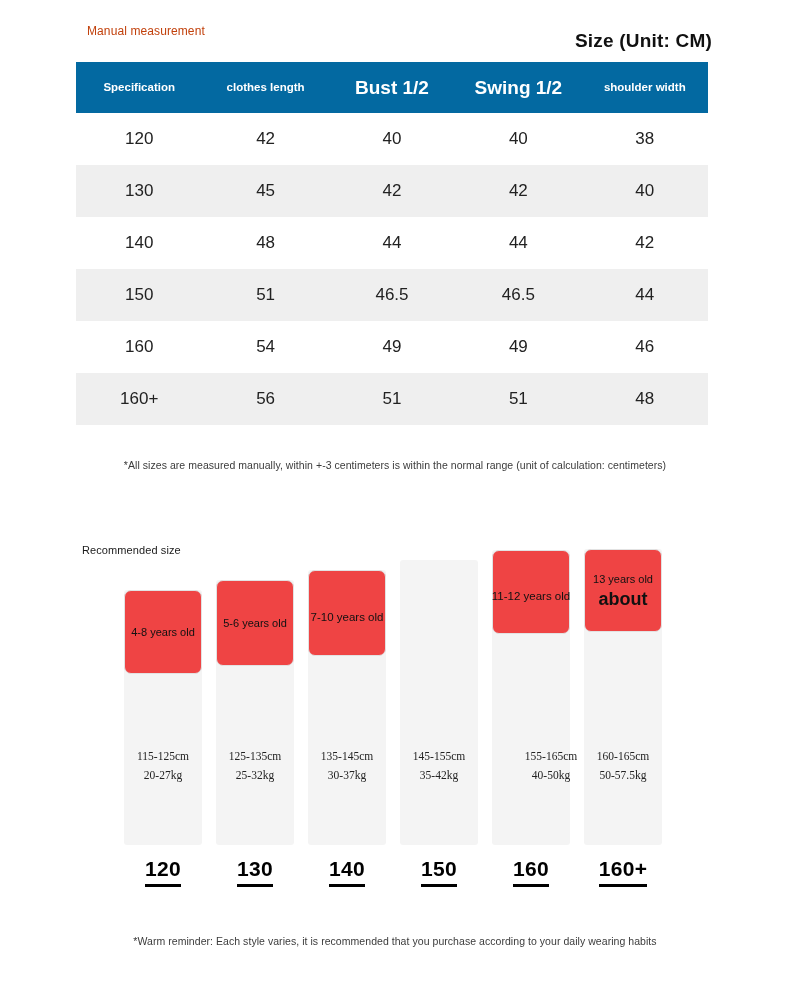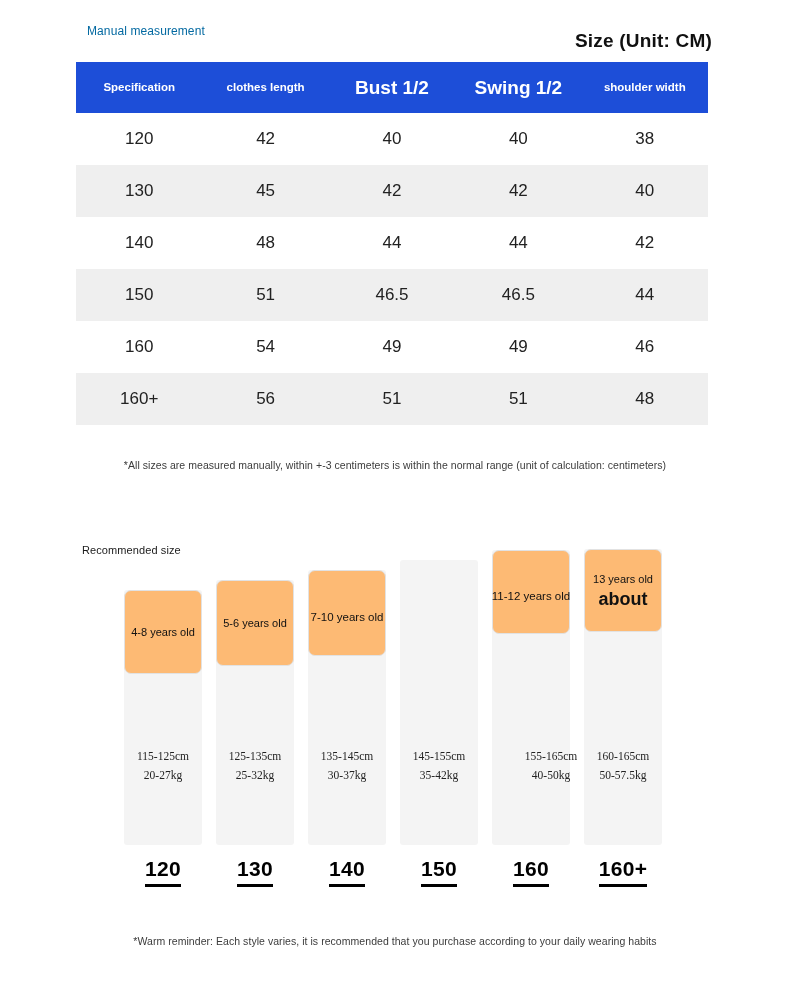--- a/index.html
+++ b/index.html
@@ -9,36 +9,36 @@
     font-family:"Liberation Sans", sans-serif;
     color:#111;
     position:relative;
     overflow:hidden;
   }
   .page{position:relative;width:790px;height:986px;}
 
   
   .manual-note{
     position:absolute;left:87px;top:24px;width:130px;
-    font-size:12px;line-height:15px;color:#0369a1;
+    font-size:12px;line-height:15px;color:#c2410c;
     letter-spacing:.1px;
   }
   .unit-title{
     position:absolute;right:78px;top:30px;
     font-size:19px;font-weight:bold;color:#111;
     letter-spacing:.2px;white-space:nowrap;
   }
 
   
   .size-table{
     position:absolute;left:76px;top:62px;width:632px;
     border-collapse:collapse;table-layout:fixed;
   }
   .size-table th{
-    background:#1d4ed8;color:#fff;
+    background:#0369a1;color:#fff;
     height:51px;font-weight:bold;
     vertical-align:middle;text-align:center;
     padding:0;
   }
   .th-small{font-size:11.5px;line-height:13px;font-weight:normal;}
   .th-mid{font-size:11.5px;line-height:13px;}
   .th-big{font-size:19px;line-height:21px;}
   .size-table td{
     height:52px;text-align:center;vertical-align:middle;
     font-size:17px;color:#222;padding:0;font-weight:300;
@@ -58,21 +58,21 @@
     font-size:11px;color:#1a1a1a;letter-spacing:.1px;
   }
   .chart{position:absolute;left:0;top:0;width:790px;height:986px;}
   .bar{
     position:absolute;width:78px;
     background:#f4f4f4;
     border-radius:3px;
   }
   .card{
     position:absolute;width:78px;
-    background:#fdba74;
+    background:#ef4444;
     border:1px solid #e2e2e2;
     border-radius:7px;
     box-sizing:border-box;
     display:flex;flex-direction:column;
     align-items:center;justify-content:center;
     text-align:center;
   }
   .card .age{font-size:11px;color:#111;line-height:14px;white-space:nowrap;}
   .card .age-wide{font-size:11.5px;margin-top:8px;}
   .card .about{font-size:18px;font-weight:bold;color:#111;line-height:22px;margin-top:2px;}

